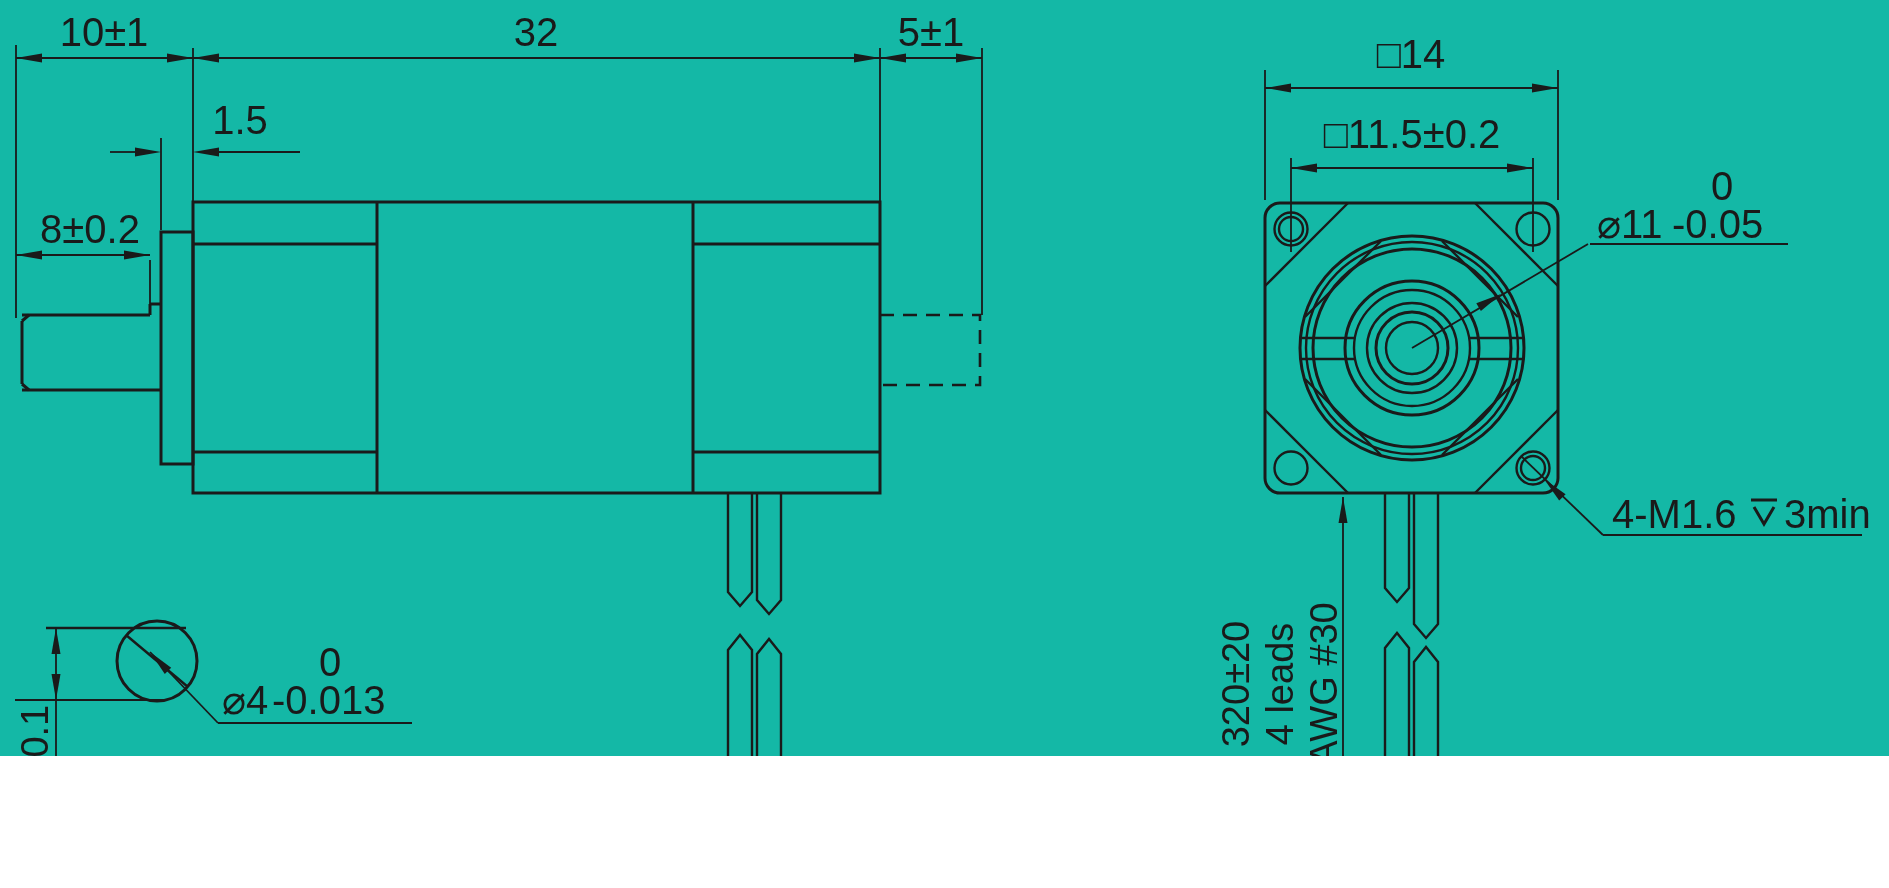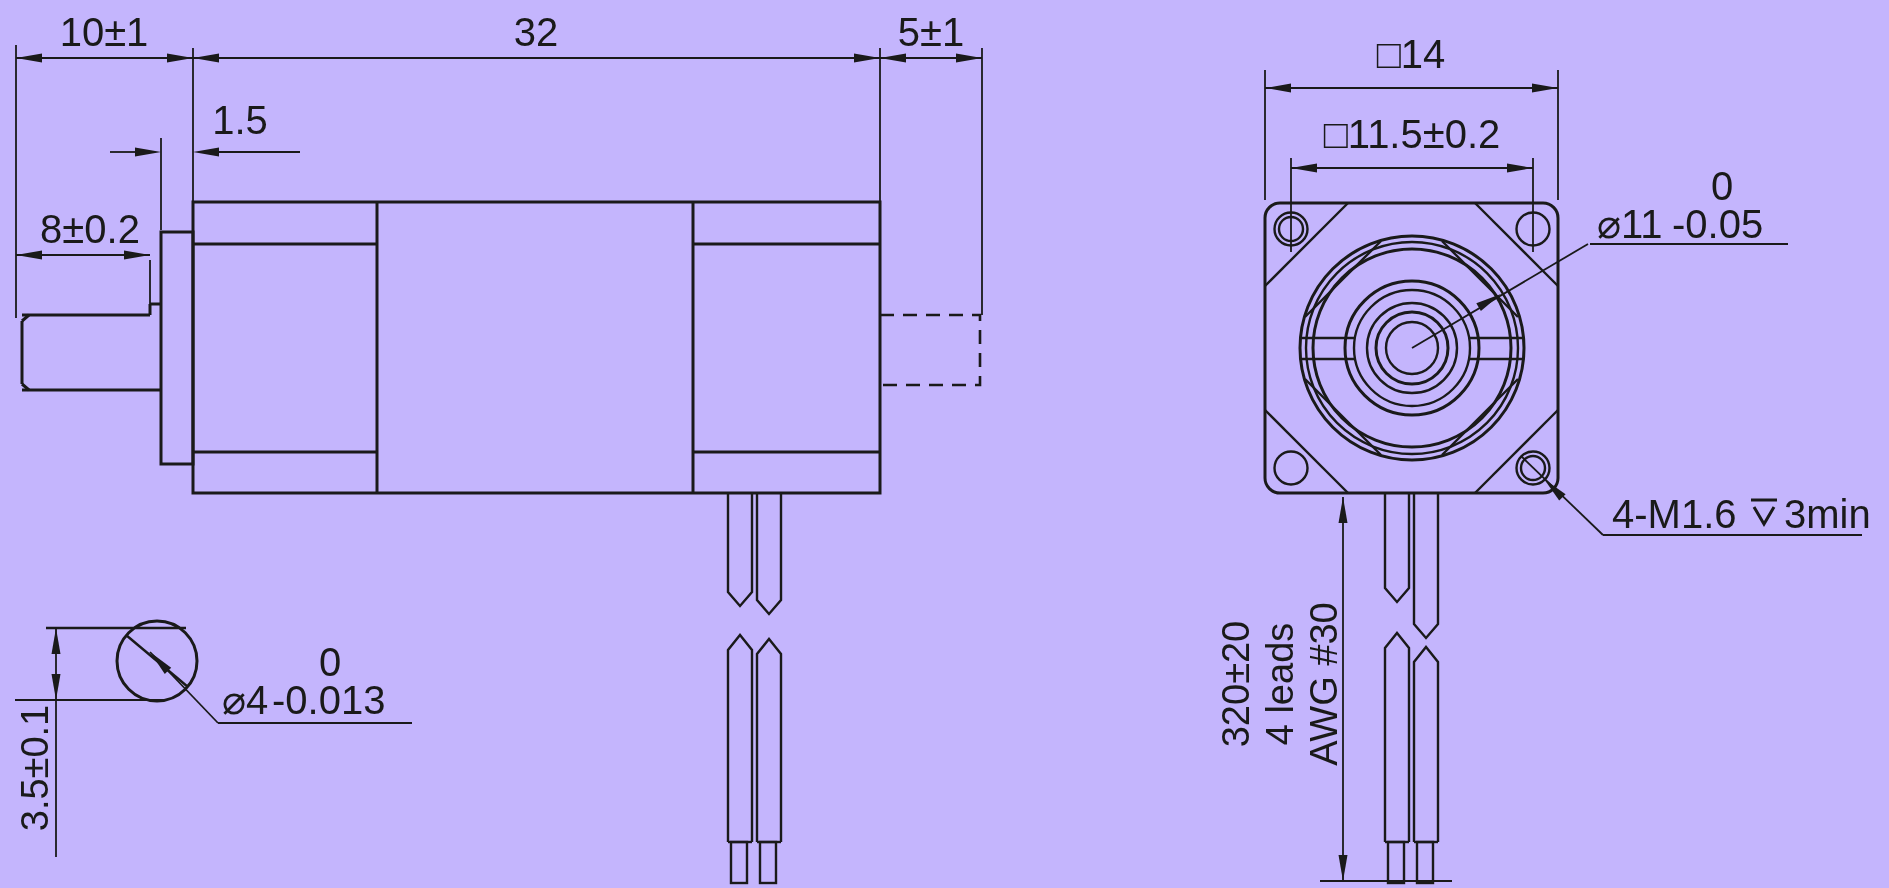--- a/index.html
+++ b/index.html
@@ -1,16 +1,16 @@
 <!DOCTYPE html>
 <html><head>
 <meta charset="utf-8">
 <style>
   html,body{margin:0;padding:0;background:#fff;}
-  .page{position:relative;width:1889px;height:888px;background:#c4b5fd;overflow:hidden;
+  .page{position:relative;width:1889px;height:756px;background:#14b8a6;overflow:hidden;
         font-family:"Liberation Sans","DejaVu Sans",sans-serif;}
   svg{position:absolute;left:0;top:0;}
   .part{stroke:#1a1a1a;stroke-width:3;fill:none;stroke-linecap:butt;stroke-linejoin:miter;}
   .part-thin{stroke:#1a1a1a;stroke-width:2.4;fill:none;}
   .dim{stroke:#1a1a1a;stroke-width:1.8;fill:none;}
   .dashed{stroke:#1a1a1a;stroke-width:2.6;fill:none;stroke-dasharray:14 9;}
   .arrow{fill:#1a1a1a;stroke:none;}
   text{fill:#1a1a1a;font-family:"Liberation Sans","DejaVu Sans",sans-serif;font-size:40px;}
   .t-mid{text-anchor:middle;}
   .t-small{font-size:38px;}

